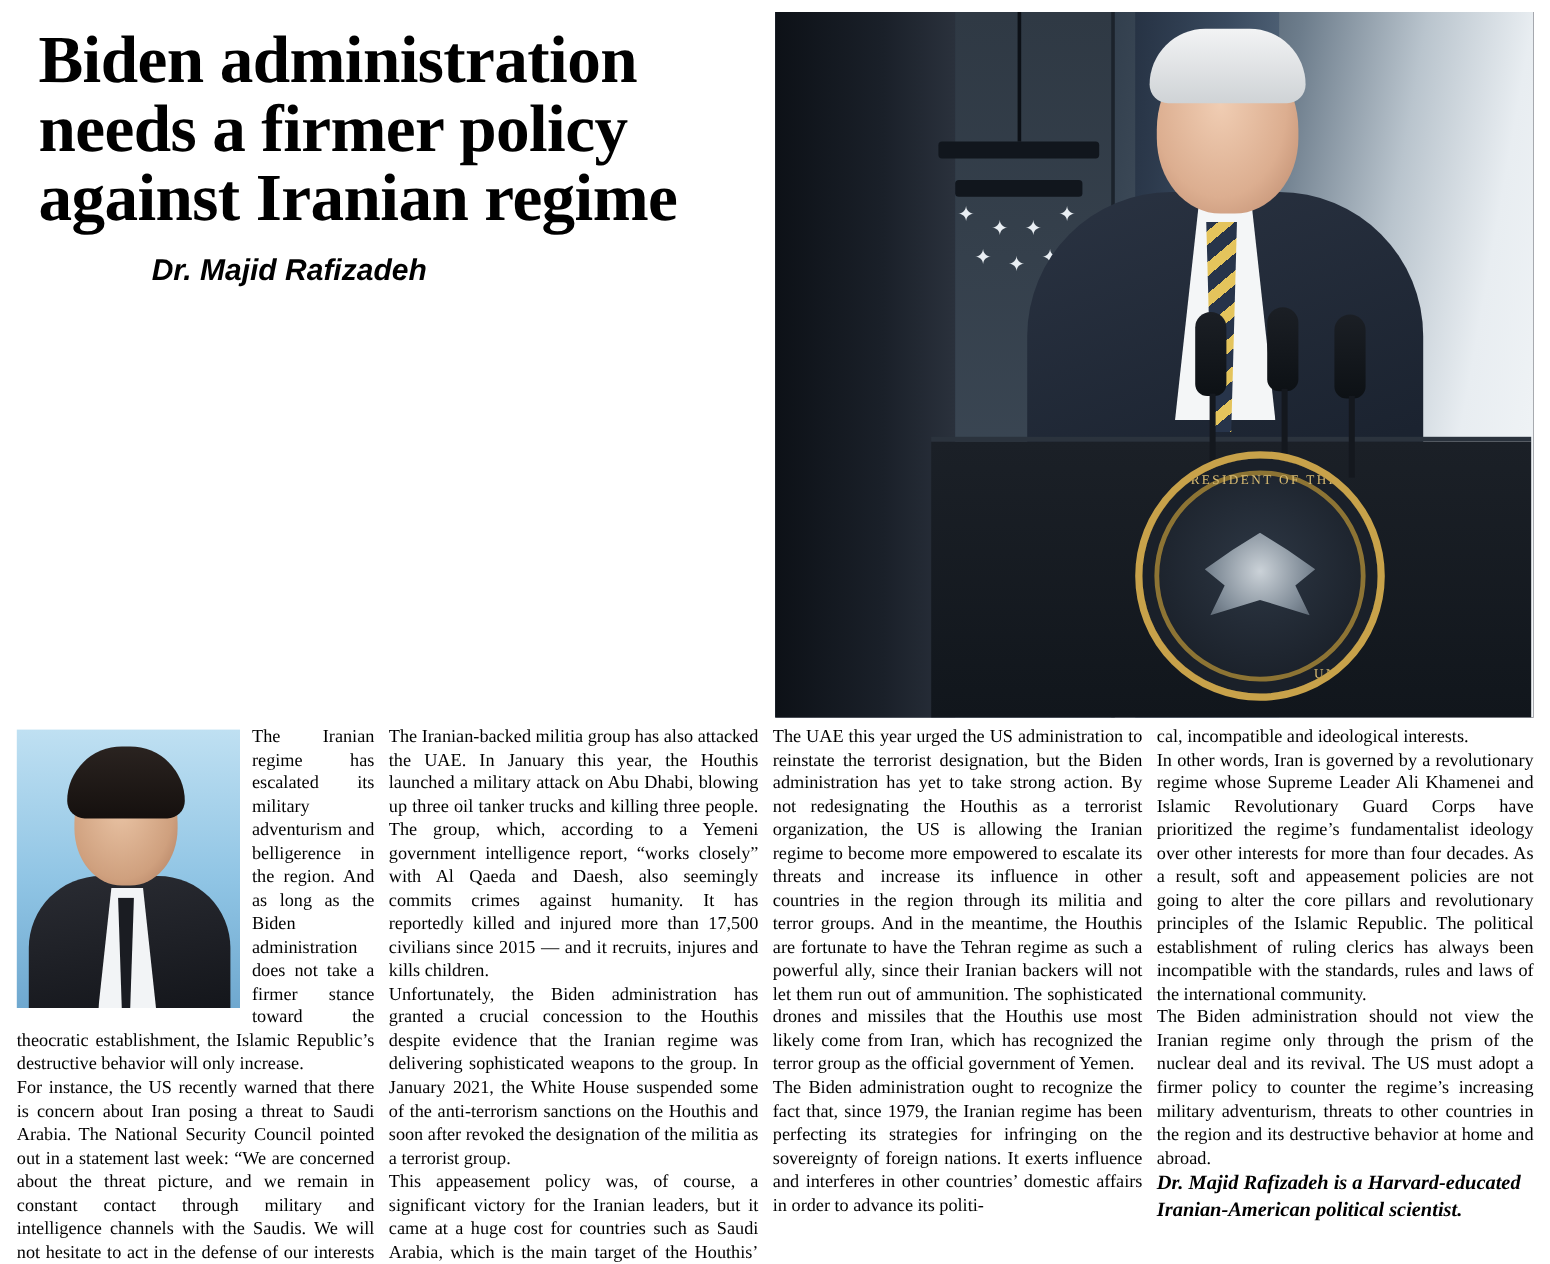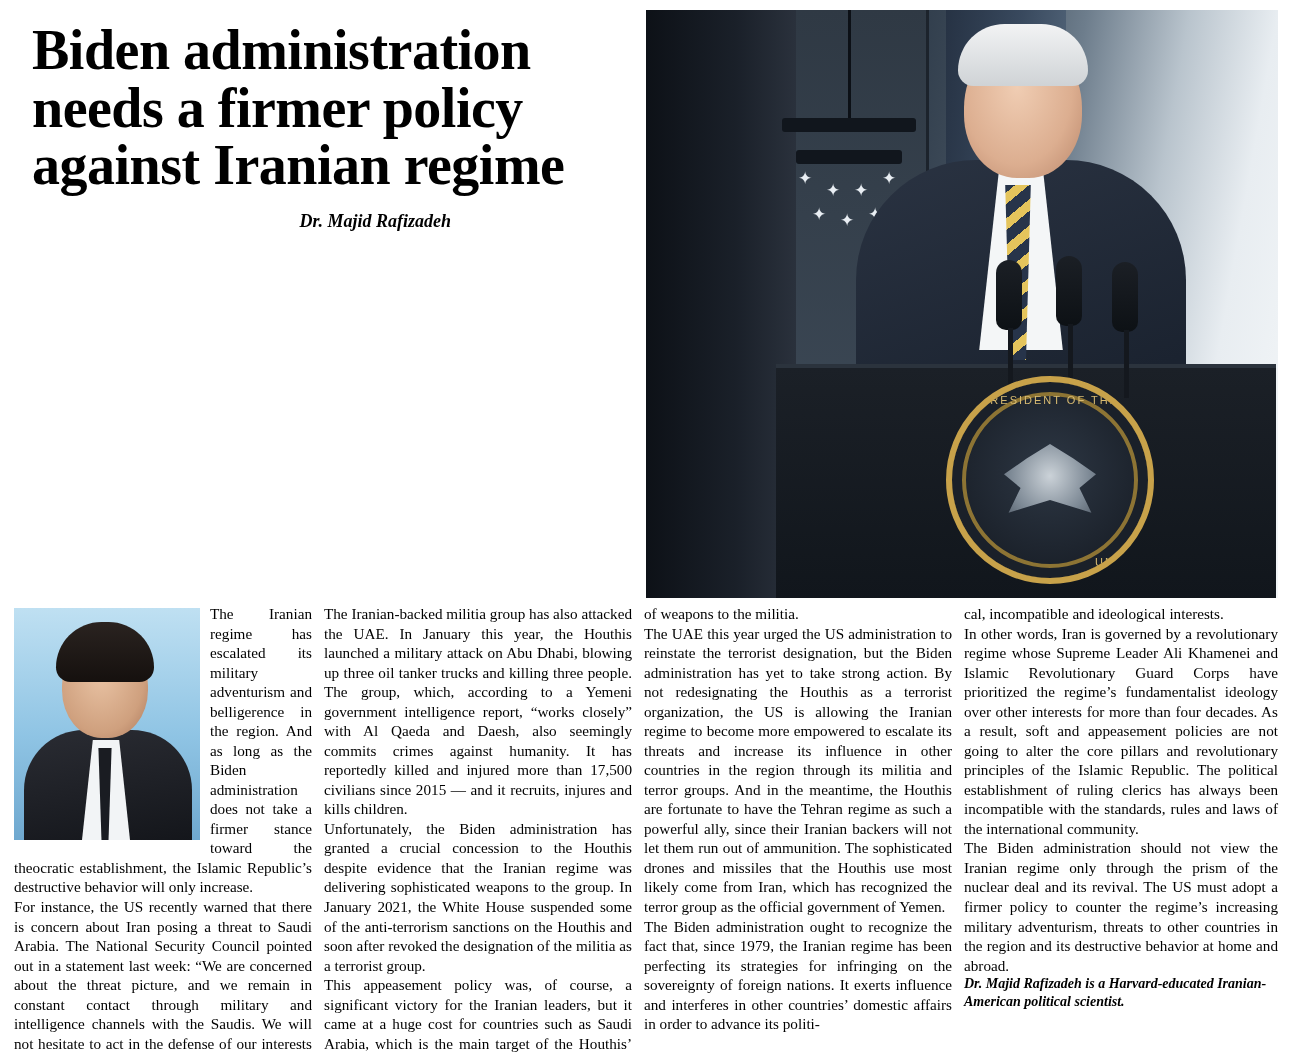--- a/index.html
+++ b/index.html
@@ -24,38 +24,38 @@
 
   
   .top {
     display: flex;
     flex-direction: row;
     align-items: flex-start;
   }
   .head-col {
     width: 632px;
     flex: 0 0 632px;
-    padding-right: 25px;
+    padding-right: 8px;
     box-sizing: border-box;
   }
   .headline {
     font-family: "Liberation Serif", serif;
     font-weight: bold;
     font-size: 56px;
     line-height: 1.03;
     letter-spacing: -0.5px;
     margin: 12px 0 0 18px;
     text-align: left;
   }
   .byline {
-    font-family: Liberation Serif, serif;
+    font-family: Liberation Sans, sans-serif;
     font-style: italic;
     font-weight: bold;
-    font-size: 18px;
-    text-align: right;
+    font-size: 25px;
+    text-align: center;
     margin: 16px 0 0 0;
     padding-right: 170px;
   }
 
   
   .hero {
     width: 632px;
     height: 588px;
     flex: 0 0 632px;
     position: relative;
@@ -184,21 +184,21 @@
     border: 6px solid #c8a24a;
     box-shadow: inset 0 0 0 10px #1a2029, inset 0 0 0 14px #8d7434;
     overflow: hidden;
   }
   .seal-text {
     position: absolute;
     inset: 0;
     color: #d8bb72;
     font-size: 12px;
     letter-spacing: 2px;
-    font-family: Liberation Sans, sans-serif;
+    font-family: Liberation Serif, serif;
   }
   .seal-eagle {
     position: absolute;
     left: 50%; top: 52%;
     transform: translate(-50%,-50%);
     width: 92px; height: 80px;
     background: radial-gradient(ellipse at 50% 40%, #cbd2d8 0%, #7e8a96 60%, #4a5460 100%);
     clip-path: polygon(50% 0,75% 18%,100% 38%,82% 55%,95% 86%,50% 70%,5% 86%,18% 55%,0 38%,25% 18%);
   }
   
@@ -279,21 +279,21 @@
     left: 80px; bottom: 0;
     width: 22px; height: 92px;
     background: #1a1c22;
     clip-path: polygon(20% 0, 80% 0, 66% 100%, 34% 100%);
   }
 
   .kicker {
     margin-top: 12px;
     font-weight: bold;
     font-style: italic;
-    font-size: 14px;
+    font-size: 17px;
     line-height: 1.3;
     text-align: left;
   }
 </style>
 </head>
 <body>
 
 <div class="page">
 
   <div class="top">
@@ -364,21 +364,20 @@
     </div>
 
     <div class="col col2">
       <p>The Iranian-backed militia group has also attacked the UAE. In January this year, the Houthis launched a military attack on Abu Dhabi, blowing up three oil tanker trucks and killing three people. The group, which, according to a Yemeni government intelligence report, “works closely” with Al Qaeda and Daesh, also seemingly commits crimes against humanity. It has reportedly killed and injured more than 17,500 civilians since 2015 — and it recruits, injures and kills children.</p>
       <p>Unfortunately, the Biden administration has granted a crucial concession to the Houthis despite evidence that the Iranian regime was delivering sophisticated weapons to the group. In January 2021, the White House suspended some of the anti-terrorism sanctions on the Houthis and soon after revoked the designation of the militia as a terrorist group.</p>
       <p>This appeasement policy was, of course, a significant victory for the Iranian leaders, but it came at a huge cost for countries such as Saudi Arabia, which is the main target of the Houthis’ rocket and drone attacks. In fact, just two days after removing the Houthis from the list of Foreign Terrorist Organizations, the State Department had to call on the Houthis to “immediately cease attacks impacting civilian areas inside Saudi Arabia and to halt any new military offensives inside Yemen.”</p>
 
     </div>
 
     <div class="col col3">
-      <p>of weapons to the militia.</p>
       <p>The UAE this year urged the US administration to reinstate the terrorist designation, but the Biden administration has yet to take strong action. By not redesignating the Houthis as a terrorist organization, the US is allowing the Iranian regime to become more empowered to escalate its threats and increase its influence in other countries in the region through its militia and terror groups. And in the meantime, the Houthis are fortunate to have the Tehran regime as such a powerful ally, since their Iranian backers will not let them run out of ammunition. The sophisticated drones and missiles that the Houthis use most likely come from Iran, which has recognized the terror group as the official government of Yemen.</p>
       <p>The Biden administration ought to recognize the fact that, since 1979, the Iranian regime has been perfecting its strategies for infringing on the sovereignty of foreign nations. It exerts influence and interferes in other countries’ domestic affairs in order to advance its politi-</p>
     </div>
 
     <div class="col col4">
       <p>cal, incompatible and ideological interests.</p>
       <p>In other words, Iran is governed by a revolutionary regime whose Supreme Leader Ali Khamenei and Islamic Revolutionary Guard Corps have prioritized the regime’s fundamentalist ideology over other interests for more than four decades. As a result, soft and appeasement policies are not going to alter the core pillars and revolutionary principles of the Islamic Republic. The political establishment of ruling clerics has always been incompatible with the standards, rules and laws of the international community.</p>
       <p>The Biden administration should not view the Iranian regime only through the prism of the nuclear deal and its revival. The US must adopt a firmer policy to counter the regime’s increasing military adventurism, threats to other countries in the region and its destructive behavior at home and abroad.</p>
       <p class="kicker">Dr. Majid Rafizadeh is a Harvard-educated Iranian-American political scientist.</p>
     </div>

